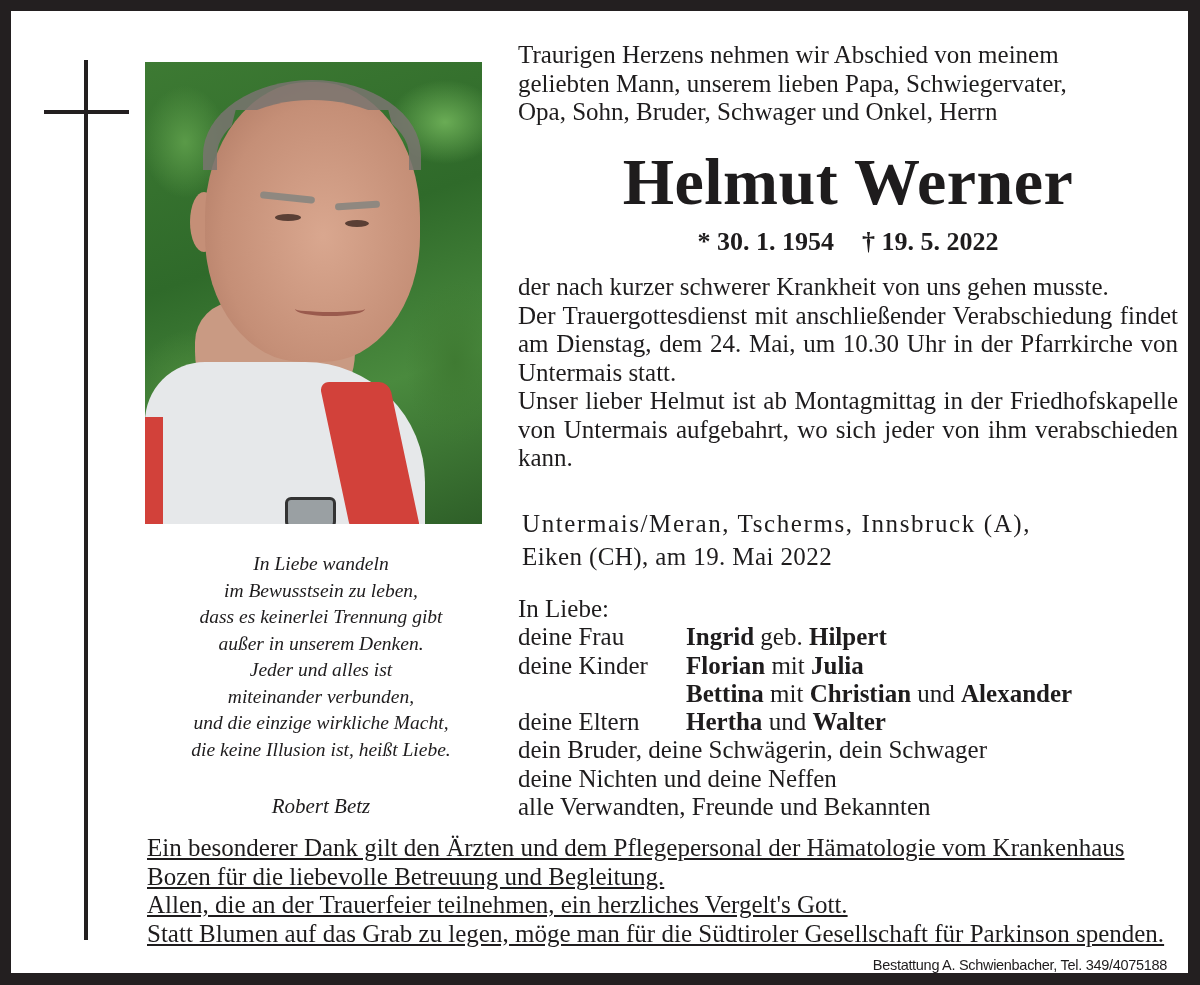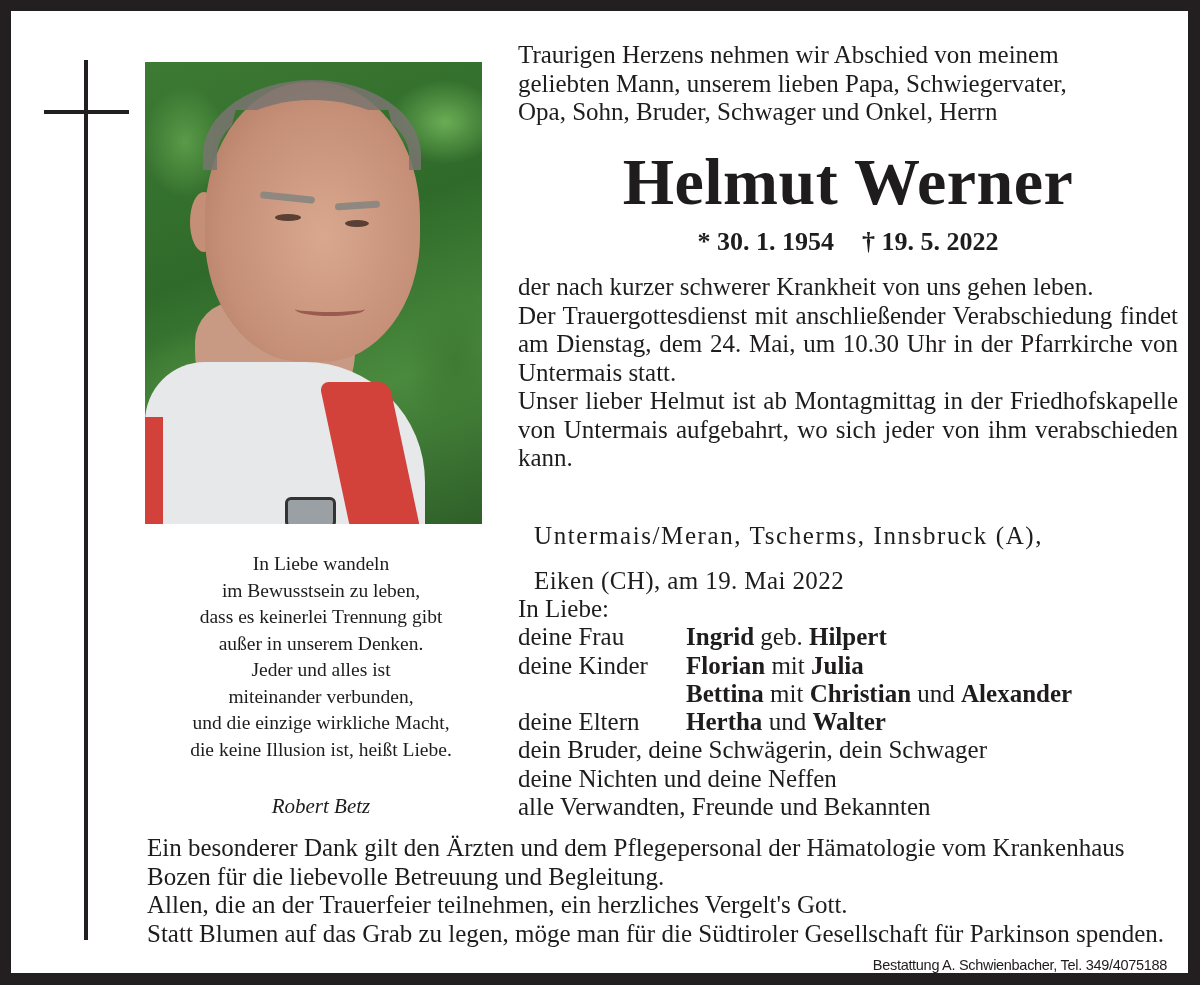--- a/index.html
+++ b/index.html
@@ -54,21 +54,21 @@
   .photo .ear { position: absolute; left: 45px; top: 130px; width: 28px; height: 60px; background: #c58f77; border-radius: 50%; }
   .photo .brow-l { position: absolute; left: 115px; top: 132px; width: 55px; height: 7px; background: #8f8880; border-radius: 4px; transform: rotate(6deg); }
   .photo .brow-r { position: absolute; left: 190px; top: 140px; width: 45px; height: 7px; background: #8f8880; border-radius: 4px; transform: rotate(-4deg); }
   .photo .eye-l { position: absolute; left: 130px; top: 152px; width: 26px; height: 7px; background: #5a3f35; border-radius: 50%; }
   .photo .eye-r { position: absolute; left: 200px; top: 158px; width: 24px; height: 7px; background: #5a3f35; border-radius: 50%; }
   .photo .mouth { position: absolute; left: 150px; top: 240px; width: 70px; height: 10px; border-bottom: 4px solid #9a5a4d; border-radius: 0 0 50% 50%; }
   .photo .glasses { position: absolute; left: 140px; top: 435px; width: 45px; height: 30px; border: 3px solid #333; border-radius: 6px 6px 12px 12px; background: #9aa0a3; }
 
   .quote {
     position: absolute; left: 140px; top: 540px; width: 340px;
-    text-align: center; font-size: 19.5px; line-height: 26.5px;
+    text-align: center; font-style: italic; font-size: 19.5px; line-height: 26.5px;
   }
   .quote-author {
     position: absolute; left: 140px; top: 783px; width: 340px;
     text-align: center; font-style: italic; font-size: 21px;
   }
 
   .intro {
     position: absolute; left: 507px; top: 30px; width: 665px;
     font-size: 25px; line-height: 28.5px;
   }
@@ -84,36 +84,36 @@
 
   .body-text {
     position: absolute; left: 507px; top: 262px; width: 660px;
     font-size: 25px; line-height: 28.5px; text-align: justify;
   }
   .body-text p { margin: 0; }
   .place {
     position: absolute; left: 507px; top: 495px; width: 660px;
     font-size: 25px; line-height: 28.5px; letter-spacing: 1.6px;
   }
-  .place p { margin: 16px; }
+  .place p { margin: 4px; }
   .place p.l2 { letter-spacing: 0.4px; }
 
   .family {
     position: absolute; left: 507px; top: 584px; width: 660px;
     font-size: 25px; line-height: 28.3px;
   }
   .family .row { display: flex; white-space: nowrap; }
   .family .rel { width: 168px; flex: none; }
   .family b { font-weight: bold; }
 
   .thanks {
     position: absolute; left: 136px; top: 823px; width: 1032px;
     font-size: 25px; line-height: 28.5px;
   }
-  .thanks p { margin: 0; }
+  .thanks p { margin: 0; text-decoration: underline; }
   .funeral-home {
     position: absolute; right: 21px; top: 946px;
     font-family: "Liberation Sans", "DejaVu Sans", sans-serif;
     font-size: 14.5px; letter-spacing: -0.3px;
   }
 </style>
 </head>
 <body>
 
 <div class="page">
@@ -156,21 +156,21 @@
     <div>geliebten Mann, unserem lieben Papa, Schwiegervater,</div>
     <div>Opa, Sohn, Bruder, Schwager und Onkel, Herrn</div>
   </div>
 
   <div class="name">Helmut Werner</div>
   <div class="dates">
     <span>* 30. 1. 1954</span><span>† 19. 5. 2022</span>
   </div>
 
   <div class="body-text">
-    <p>der nach kurzer schwerer Krankheit von uns gehen leben.</p>
+    <p>der nach kurzer schwerer Krankheit von uns gehen musste.</p>
     <p>Der Trauergottesdienst mit anschließender Verabschiedung findet am Dienstag, dem 24. Mai, um 10.30 Uhr in der Pfarrkirche von Untermais statt.</p>
     <p>Unser lieber Helmut ist ab Montagmittag in der Friedhofskapelle von Untermais aufgebahrt, wo sich jeder von ihm verabschieden kann.</p>
   </div>
 
   <div class="place">
     <p>Untermais/Meran, Tscherms, Innsbruck (A),</p>
     <p class="l2">Eiken (CH), am 19. Mai 2022</p>
   </div>
 
   <div class="family">

